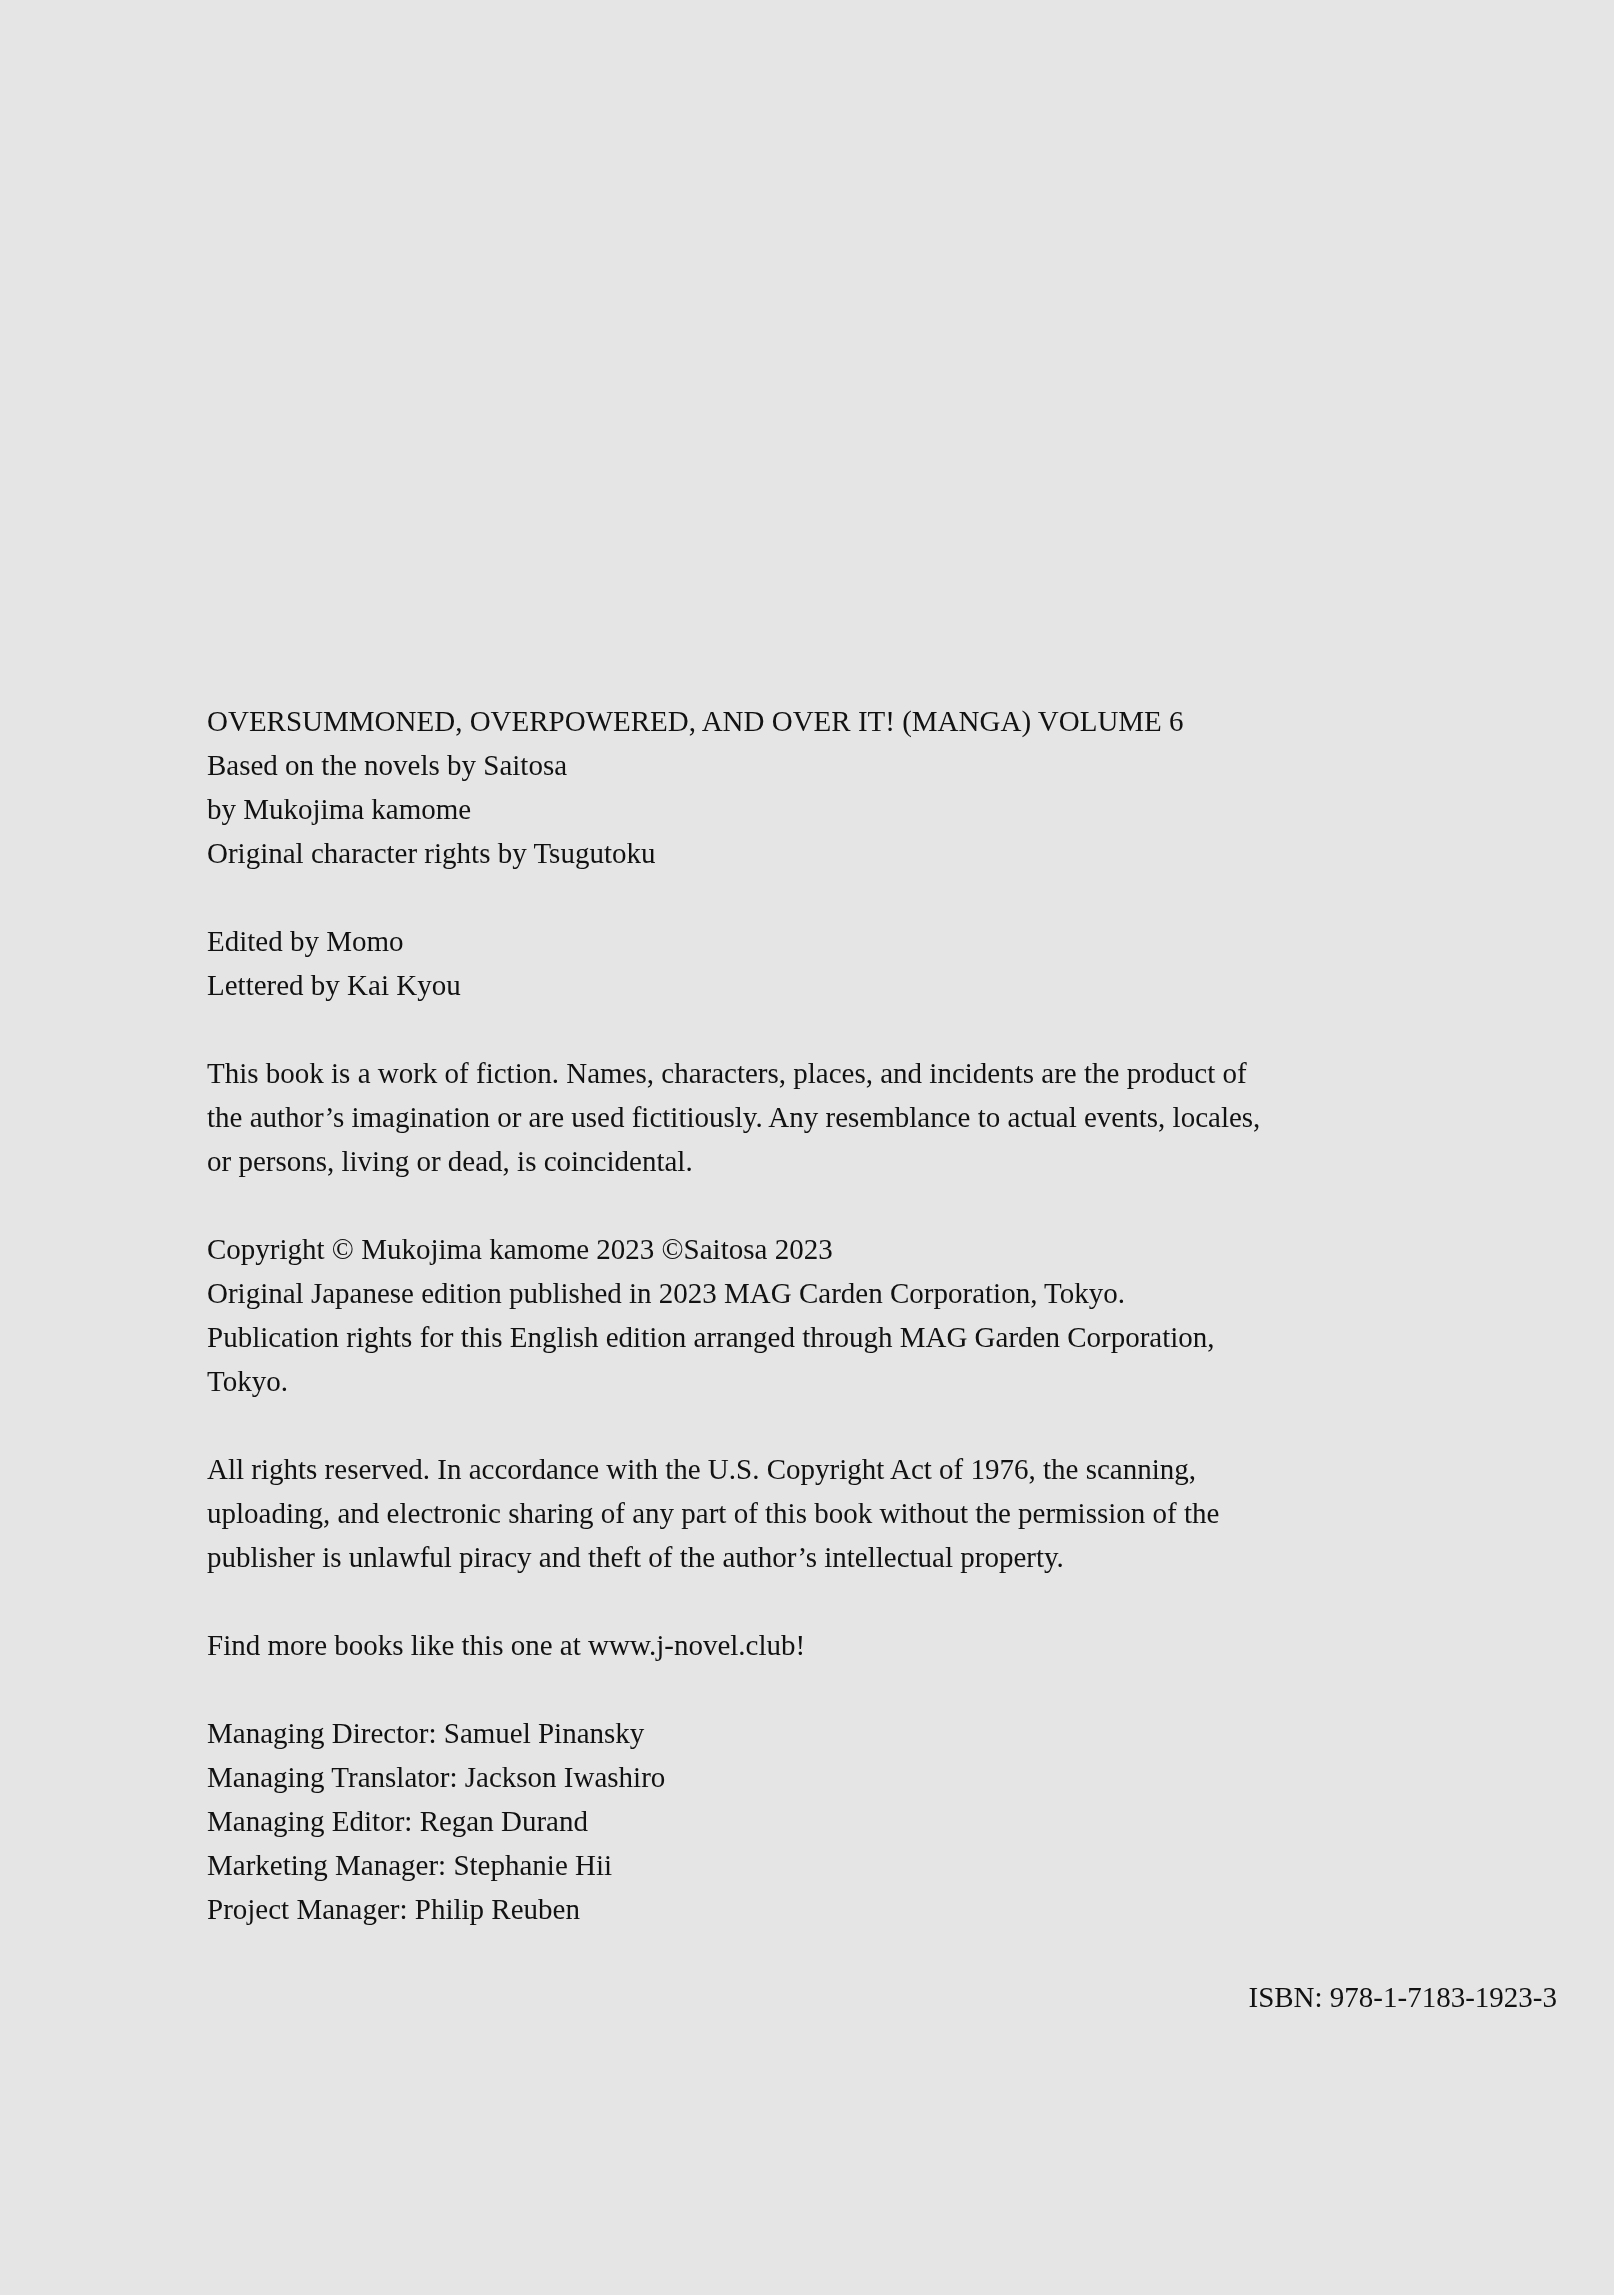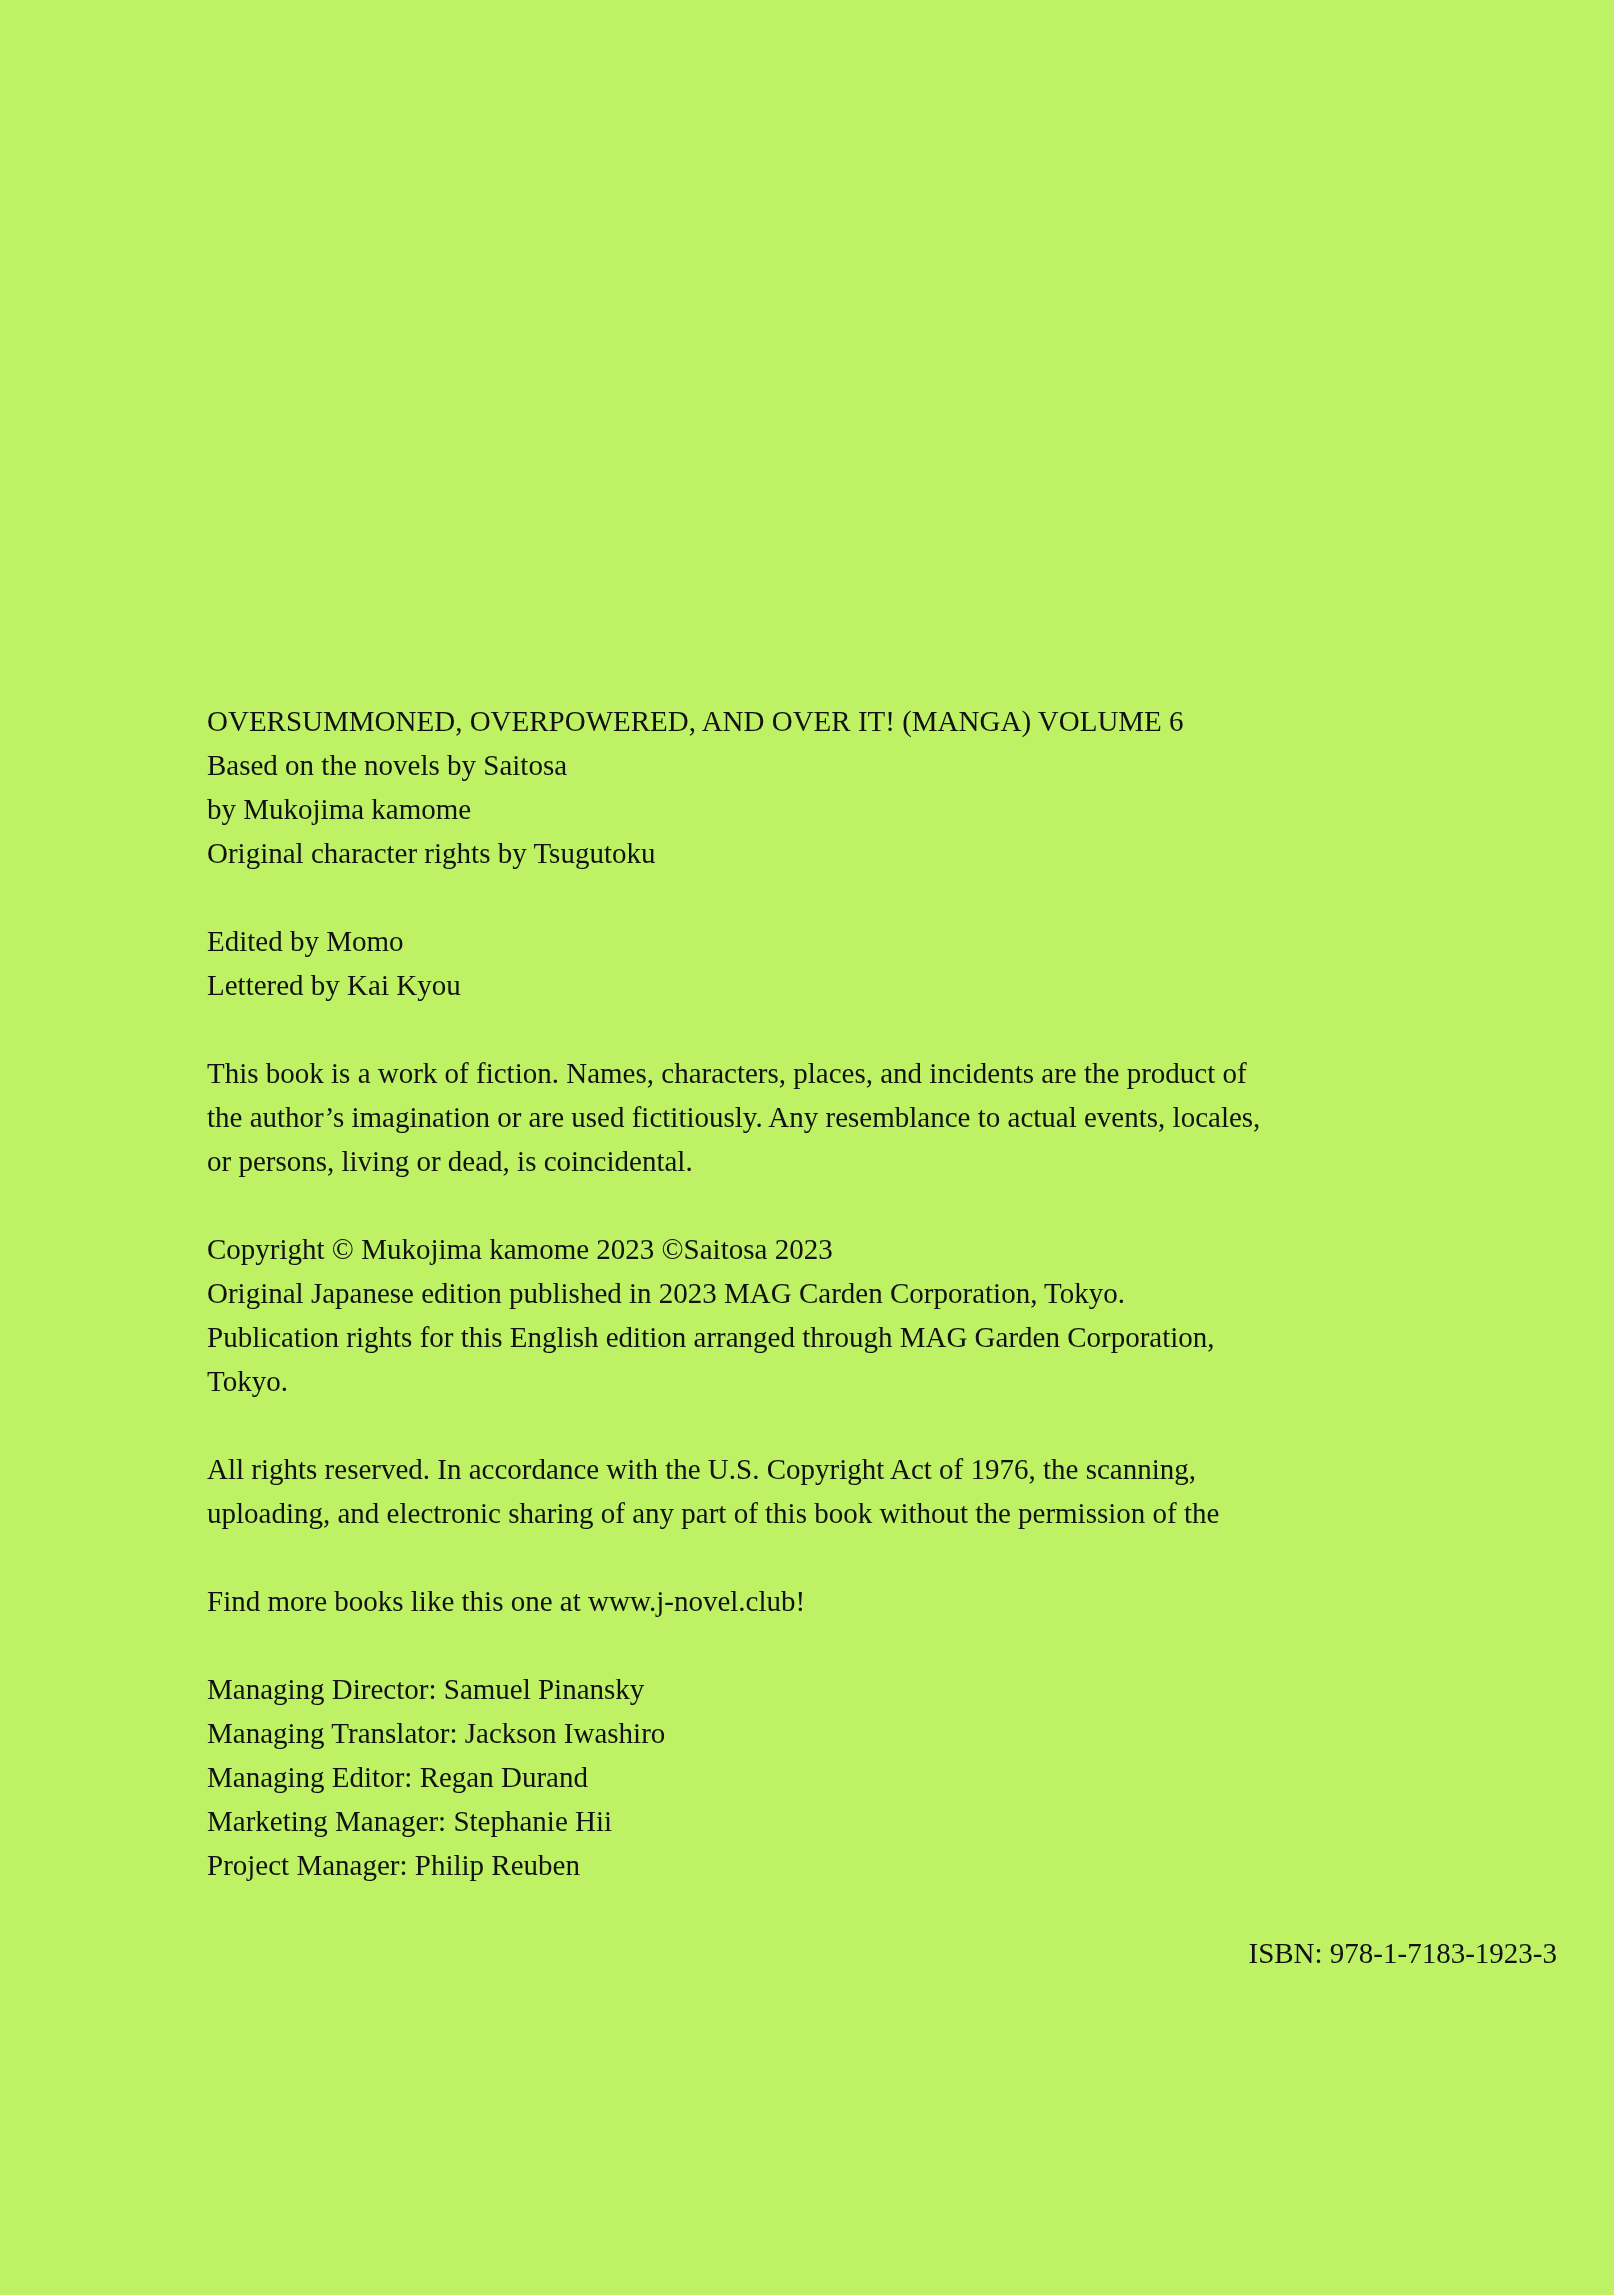--- a/index.html
+++ b/index.html
@@ -11,21 +11,21 @@
     height: 2295px;
     background: #ffffff;
     font-family: "Liberation Serif", serif;
     color: #121212;
     position: relative;
     overflow: hidden;
   }
   .page {
     position: absolute;
     inset: 0;
-    background: #bef264;
+    background: #e5e5e5;
   }
   .colophon {
     position: absolute;
     left: 207px;
     top: 699px;
     width: 1350px;
     font-size: 29px;
     line-height: 44px;
     -webkit-font-smoothing: antialiased;
   }
@@ -67,20 +67,21 @@
     <div class="block">
       <div class="line">Copyright © Mukojima kamome 2023 ©Saitosa 2023</div>
       <div class="line">Original Japanese edition published in 2023 MAG Carden Corporation, Tokyo.</div>
       <div class="line">Publication rights for this English edition arranged through MAG Garden Corporation,</div>
       <div class="line">Tokyo.</div>
     </div>
 
     <div class="block">
       <div class="line">All rights reserved. In accordance with the U.S. Copyright Act of 1976, the scanning,</div>
       <div class="line">uploading, and electronic sharing of any part of this book without the permission of the</div>
+      <div class="line">publisher is unlawful piracy and theft of the author’s intellectual property.</div>
     </div>
 
     <div class="block">
       <div class="line">Find more books like this one at www.j-novel.club!</div>
     </div>
 
     <div class="block">
       <div class="line">Managing Director: Samuel Pinansky</div>
       <div class="line">Managing Translator: Jackson Iwashiro</div>
       <div class="line">Managing Editor: Regan Durand</div>

